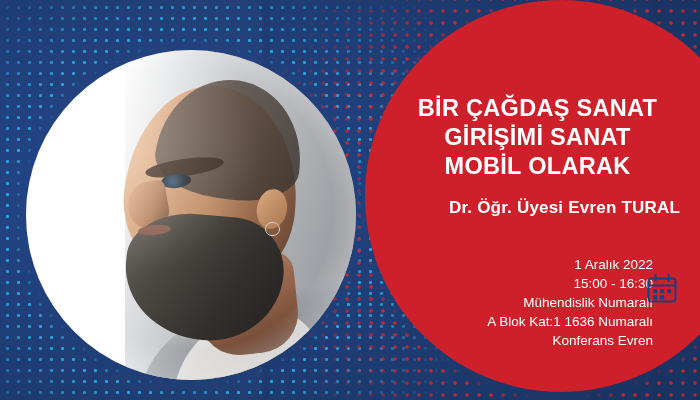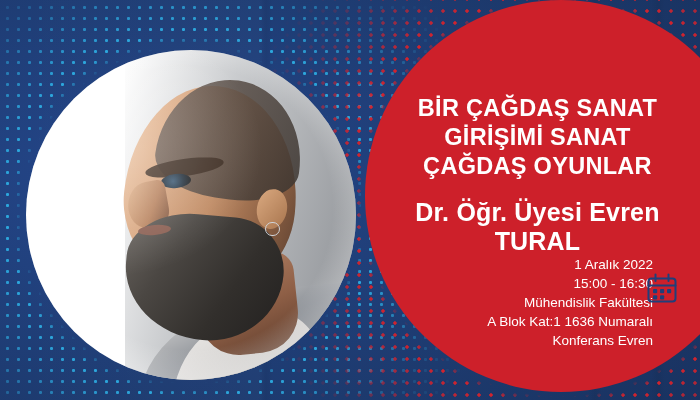--- a/index.html
+++ b/index.html
@@ -194,24 +194,24 @@
     position:absolute; top:94px; left:0; width:285px;
     text-align:center;
     color:#ffffff;
     font-weight:bold;
     font-size:23.5px;
     line-height:29px;
     letter-spacing:0.3px;
   }
   .speaker {
     position:absolute; top:198px; left:0; width:285px;
-    text-align:center;
+    text-align:right;
     color:#ffffff;
     font-weight:bold;
-    font-size:25px;
+    font-size:17px;
     letter-spacing:0.2px;
   }
   .details {
     position:absolute; top:255px; left:0; width:258px;
     text-align:right;
     color:#ffffff;
     font-size:13.5px;
     line-height:19px;
   }
   .details div { white-space:nowrap; }
@@ -251,29 +251,29 @@
       <div class="ph-lightwash"></div>
       <div class="ph-vignette"></div>
     </div>
   </div>
 
   <div class="content">
 
     <div class="title">
       <div>BİR ÇAĞDAŞ SANAT</div>
       <div>GİRİŞİMİ SANAT</div>
-      <div>ÇAĞDAŞ OYUNLAR</div>
+      <div>MOBİL OLARAK</div>
     </div>
 
     <div class="speaker">Dr. Öğr. Üyesi Evren TURAL</div>
 
     <div class="details">
       <div>1 Aralık 2022</div>
       <div>15:00 - 16:30</div>
-      <div>Mühendislik Fakültesi</div>
+      <div>Mühendislik Numaralı</div>
       <div>A Blok Kat:1 1636 Numaralı</div>
       <div>Konferans Evren</div>
     </div>
   </div>
 
   <svg class="cal-icon" viewBox="0 0 34 34">
     <g fill="none" stroke="#1f3f7a" stroke-width="2" stroke-linecap="round">
       <rect x="3.5" y="6.5" width="27" height="23" rx="3"></rect>
       <line x1="3.5" y1="13.5" x2="30.5" y2="13.5"></line>
       <line x1="10.5" y1="2.5" x2="10.5" y2="9"></line>

